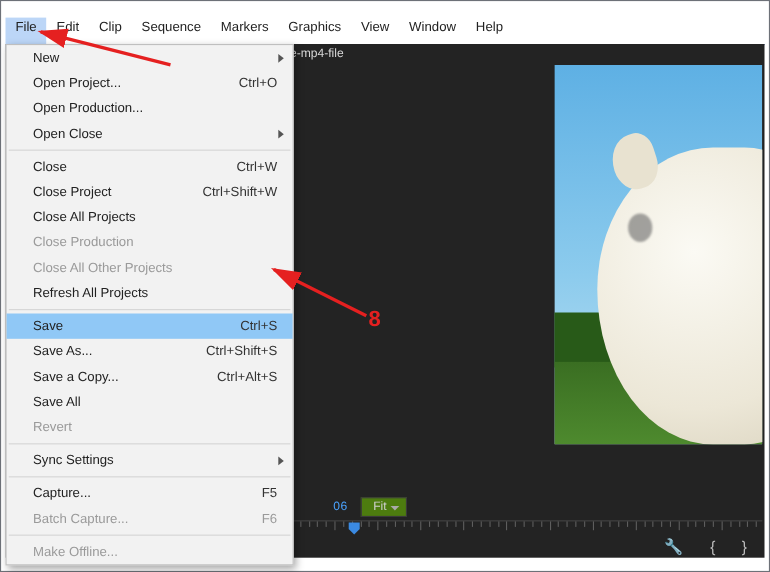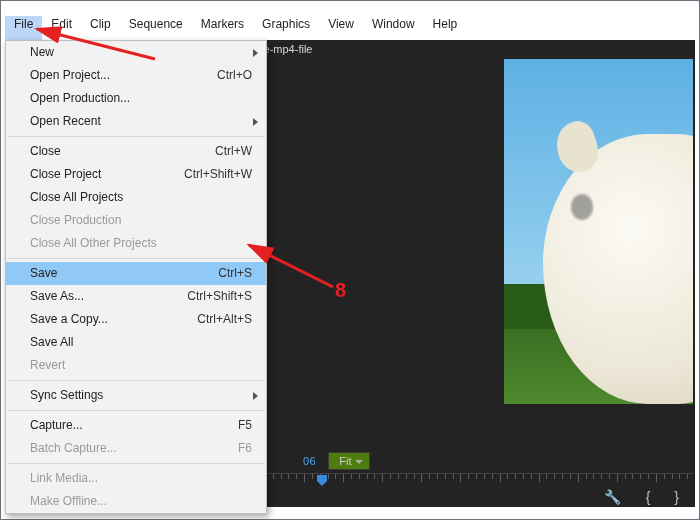--- a/index.html
+++ b/index.html
@@ -381,40 +381,43 @@
         <span class="sub"></span>
       </div>
       <div class="row">
         <span class="label">Open Project...</span>
         <span class="shortcut">Ctrl+O</span>
       </div>
       <div class="row">
         <span class="label">Open Production...</span>
       </div>
       <div class="row">
-        <span class="label">Open Recent</span>
+        <span class="label">Open Close</span>
         <span class="sub"></span>
       </div>
       <div class="sep"></div>
       <div class="row">
         <span class="label">Close</span>
         <span class="shortcut">Ctrl+W</span>
       </div>
       <div class="row">
         <span class="label">Close Project</span>
         <span class="shortcut">Ctrl+Shift+W</span>
       </div>
       <div class="row">
         <span class="label">Close All Projects</span>
       </div>
       <div class="row dis">
         <span class="label">Close Production</span>
       </div>
       <div class="row dis">
         <span class="label">Close All Other Projects</span>
+      </div>
+      <div class="row">
+        <span class="label">Refresh All Projects</span>
       </div>
       <div class="sep"></div>
       <div class="row sel">
         <span class="label">Save</span>
         <span class="shortcut">Ctrl+S</span>
       </div>
       <div class="row">
         <span class="label">Save As...</span>
         <span class="shortcut">Ctrl+Shift+S</span>
       </div>
@@ -436,23 +439,20 @@
       <div class="sep"></div>
       <div class="row">
         <span class="label">Capture...</span>
         <span class="shortcut">F5</span>
       </div>
       <div class="row dis">
         <span class="label">Batch Capture...</span>
         <span class="shortcut">F6</span>
       </div>
       <div class="sep"></div>
-      <div class="row dis">
-        <span class="label">Link Media...</span>
-      </div>
       <div class="row dis">
         <span class="label">Make Offline...</span>
       </div>
     </div>
 
   <svg class="anno" style="left:30px; top:22px;" width="140" height="50">
     <defs>
       <marker id="ah1" markerWidth="10" markerHeight="10" refX="8" refY="3" orient="auto">
         <path d="M0,0 L9,3 L0,6 Z" fill="#e52020"></path>
       </marker>

